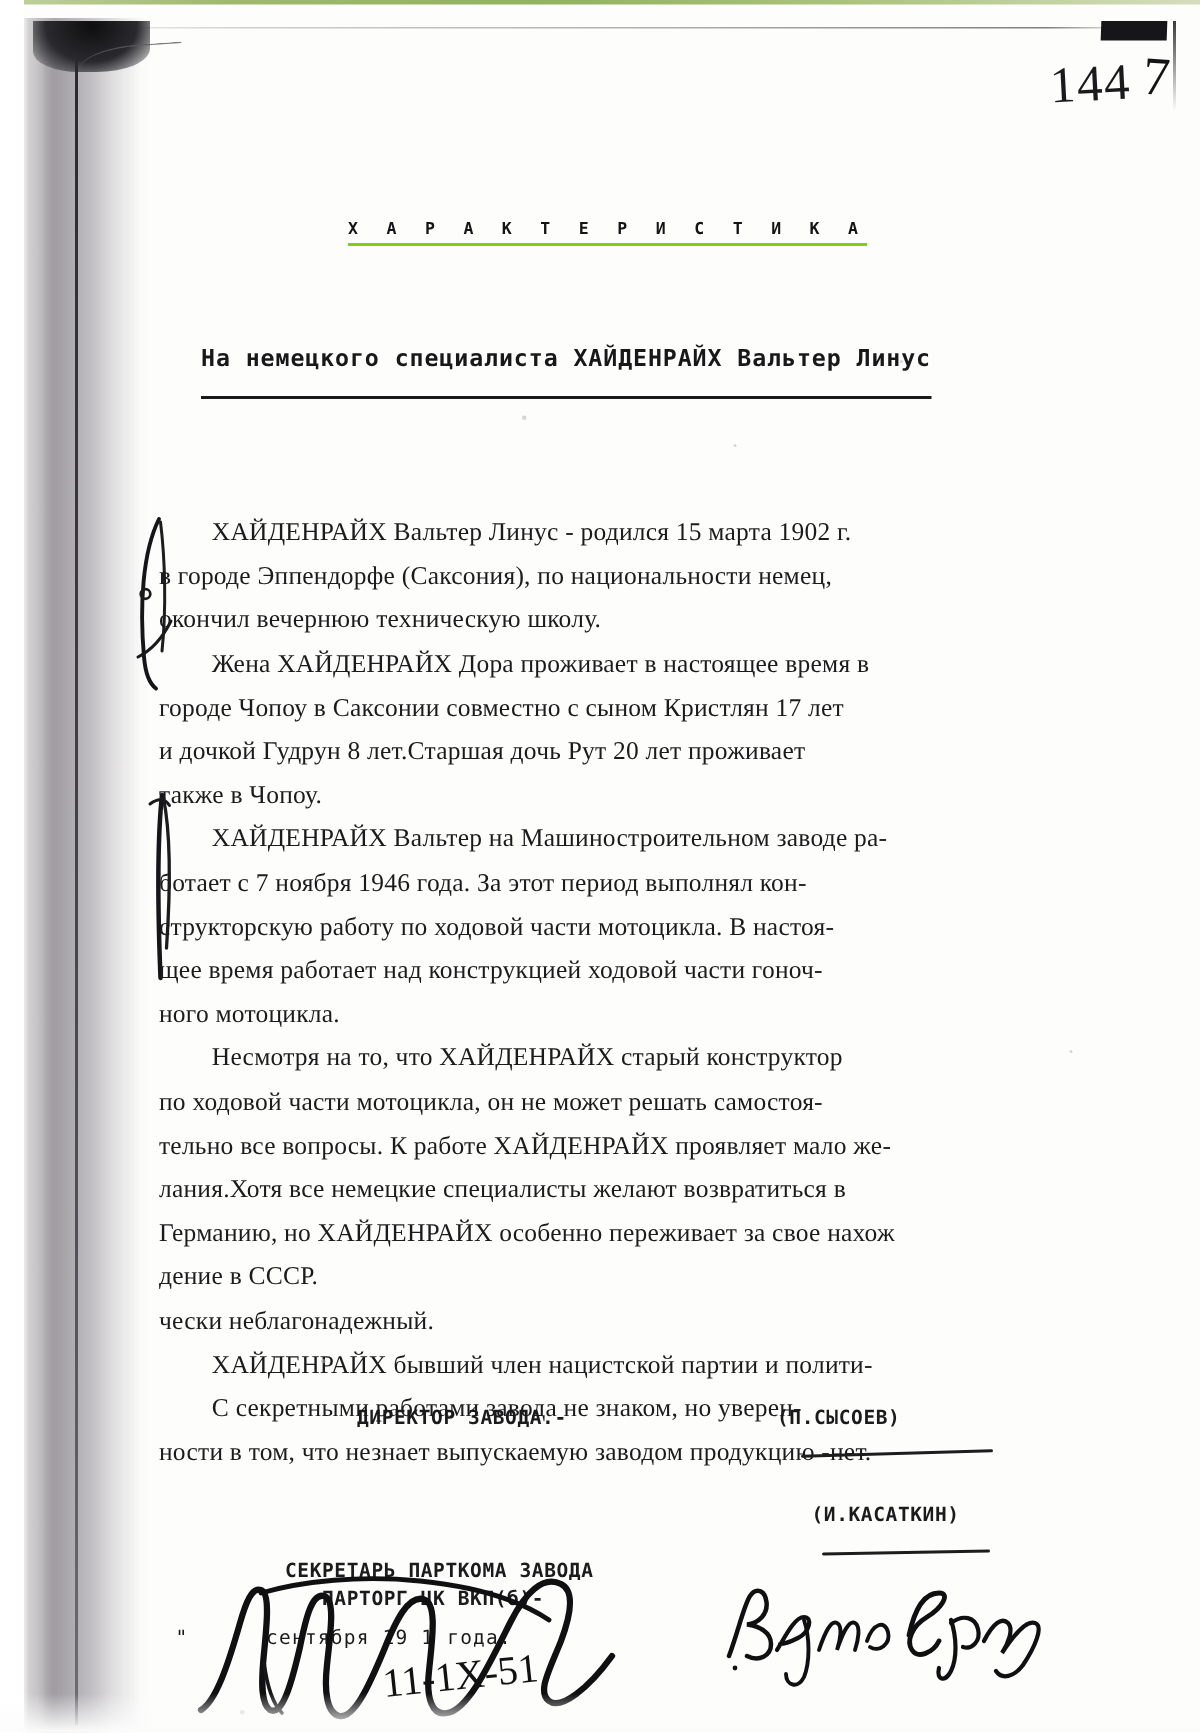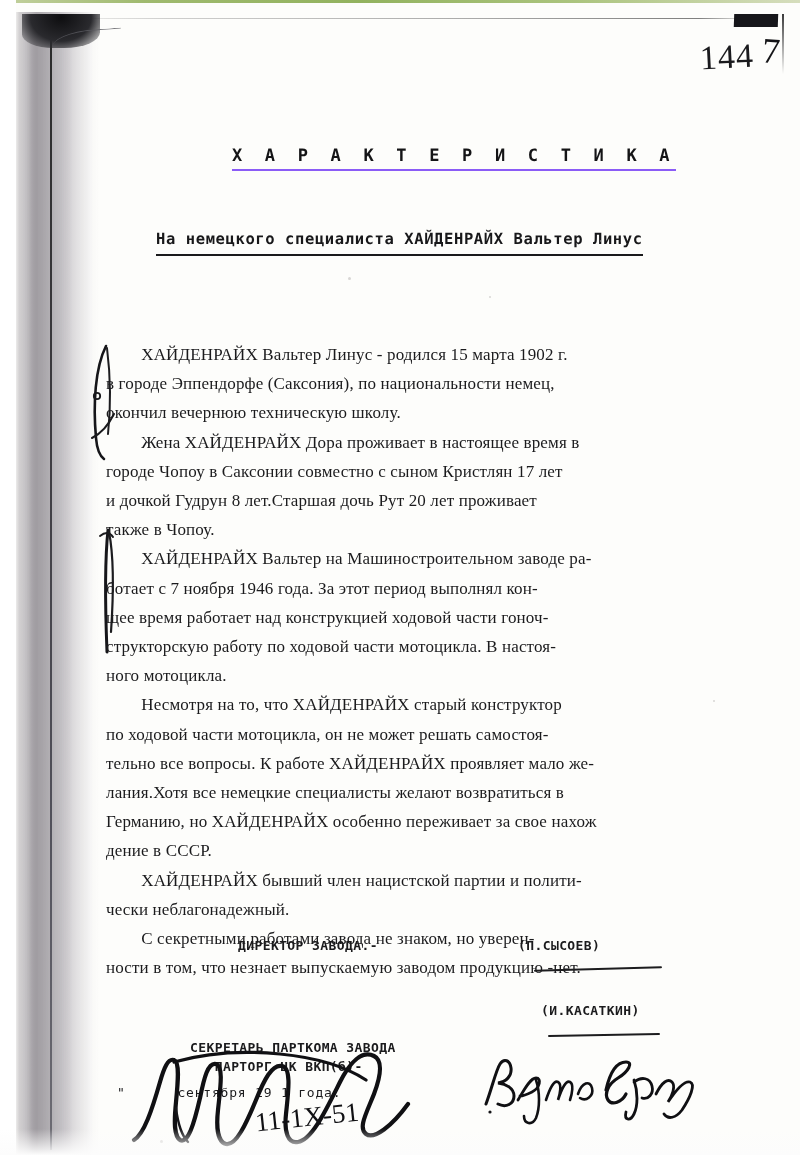--- a/index.html
+++ b/index.html
@@ -108,35 +108,34 @@
   .typed {
     position: absolute;
     color: #18181a;
     font-family: "DejaVu Sans Mono", "Liberation Mono", monospace;
     white-space: pre;
     text-rendering: geometricPrecision;
   }
 
   #doc-title {
     left: 232px; top: 146px;
-    font-size: 17px;
+    font-size: 11px;
     letter-spacing: 6.2px;
     font-weight: 700;
-    border-bottom: 2px solid #8b5cf6;
+    border-bottom: 2px solid #84cc16;
     padding-bottom: 3px;
     color: #141416;
   }
   #doc-subtitle {
     left: 134px; top: 230px;
     font-size: 15.5px;
     font-weight: 700;
     letter-spacing: .6px;
     border-bottom: 2px solid #1a1a1c;
-    padding-bottom: 6px;
-    margin-left: 22px;
+    padding-bottom: 16px;
   }
 
   .body-block {
     position: absolute;
     left: 106px;
     top: 340px;
     width: 610px;
   }
   .para {
     font-family: Liberation Serif, serif;
@@ -255,23 +254,23 @@
     <svg width="30" height="130" viewBox="0 0 30 130">
       <path d="M12 2 C 9 30, 9 74, 11 124" stroke="#16161a" stroke-width="3" fill="none" stroke-linecap="round"></path>
       <path d="M13 4 C 17 24, 18 60, 15 104" stroke="#1c1c1f" stroke-width="2.2" fill="none" stroke-linecap="round"></path>
       <path d="M4 8 C 9 4, 14 4, 17 9" stroke="#1a1a1d" stroke-width="2" fill="none" stroke-linecap="round"></path>
     </svg>
   </div>
 
   <div class="body-block">
     <p class="para" id="para-0"><span class="ln">        ХАЙДЕНРАЙХ Вальтер Линус - родился 15 марта 1902 г.</span><span class="ln">в городе Эппендорфе (Саксония), по национальности немец,</span><span class="ln">окончил вечернюю техническую школу.</span></p>
     <p class="para" id="para-1"><span class="ln">        Жена ХАЙДЕНРАЙХ Дора проживает в настоящее время в</span><span class="ln">городе Чопоу в Саксонии совместно с сыном Кристлян 17 лет</span><span class="ln">и дочкой Гудрун 8 лет.Старшая дочь Рут 20 лет проживает</span><span class="ln">также в Чопоу.</span></p>
-    <p class="para" id="para-2"><span class="ln">        ХАЙДЕНРАЙХ Вальтер на Машиностроительном заводе ра-</span><span class="ln">ботает с 7 ноября 1946 года. За этот период выполнял кон-</span><span class="ln">щее время работает над конструкцией ходовой части гоноч-</span><span class="ln">структорскую работу по ходовой части мотоцикла. В настоя-</span><span class="ln">ного мотоцикла.</span></p>
+    <p class="para" id="para-2"><span class="ln">        ХАЙДЕНРАЙХ Вальтер на Машиностроительном заводе ра-</span><span class="ln">ботает с 7 ноября 1946 года. За этот период выполнял кон-</span><span class="ln">структорскую работу по ходовой части мотоцикла. В настоя-</span><span class="ln">щее время работает над конструкцией ходовой части гоноч-</span><span class="ln">ного мотоцикла.</span></p>
     <p class="para" id="para-3"><span class="ln">        Несмотря на то, что ХАЙДЕНРАЙХ старый конструктор</span><span class="ln">по ходовой части мотоцикла, он не может решать самостоя-</span><span class="ln">тельно все вопросы. К работе ХАЙДЕНРАЙХ проявляет мало же-</span><span class="ln">лания.Хотя все немецкие специалисты желают возвратиться в</span><span class="ln">Германию, но ХАЙДЕНРАЙХ особенно переживает за свое нахож</span><span class="ln">дение в СССР.</span></p>
-    <p class="para" id="para-4"><span class="ln">        ХАЙДЕНРАЙХ бывший член нацистской партии и полити-</span><span class="ln">чески неблагонадежный.</span></p>
+    <p class="para" id="para-4"><span class="ln">чески неблагонадежный.</span><span class="ln">        ХАЙДЕНРАЙХ бывший член нацистской партии и полити-</span></p>
     <p class="para" id="para-5"><span class="ln">        С секретными работами завода не знаком, но уверен-</span><span class="ln">ности в том, что незнает выпускаемую заводом продукцию -нет.</span></p>
   </div>
 
   <div class="sig-row" id="sig-director-title">ДИРЕКТОР ЗАВОДА.-</div>
   <div class="sig-row" id="sig-director-name">(П.СЫСОЕВ)</div>
   <div class="rule" id="rule-director"></div>
 
   <div class="sig-row" id="sig-party-title">СЕКРЕТАРЬ ПАРТКОМА ЗАВОДА
    ПАРТОРГ ЦК ВКП(б)-</div>
   <div class="sig-row" id="sig-party-name">(И.КАСАТКИН)</div>

